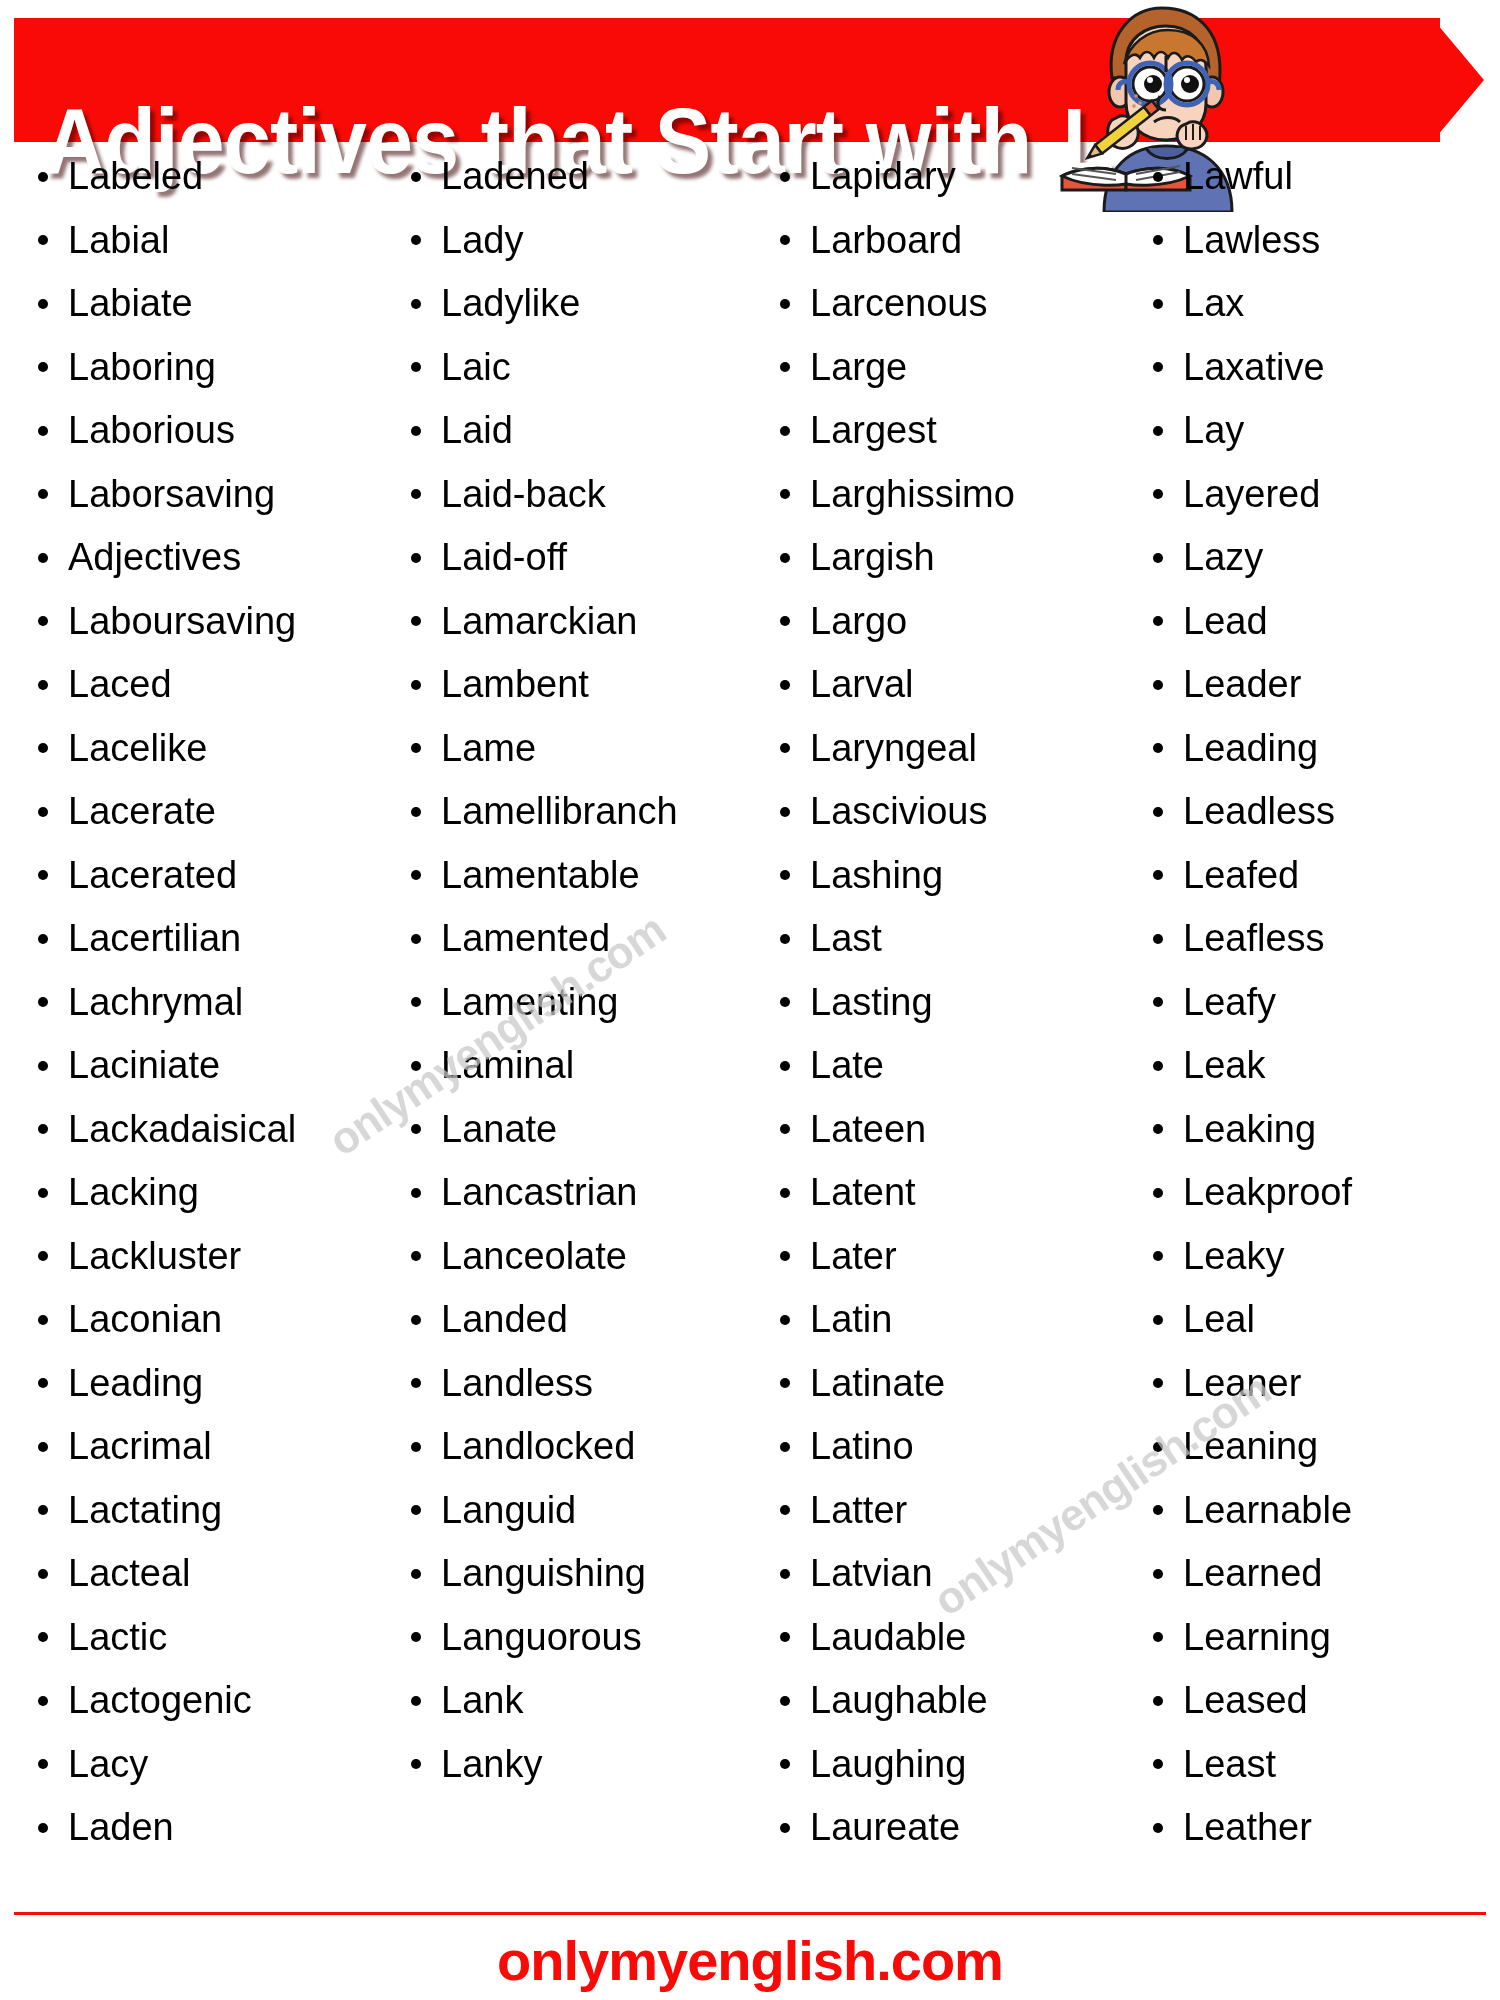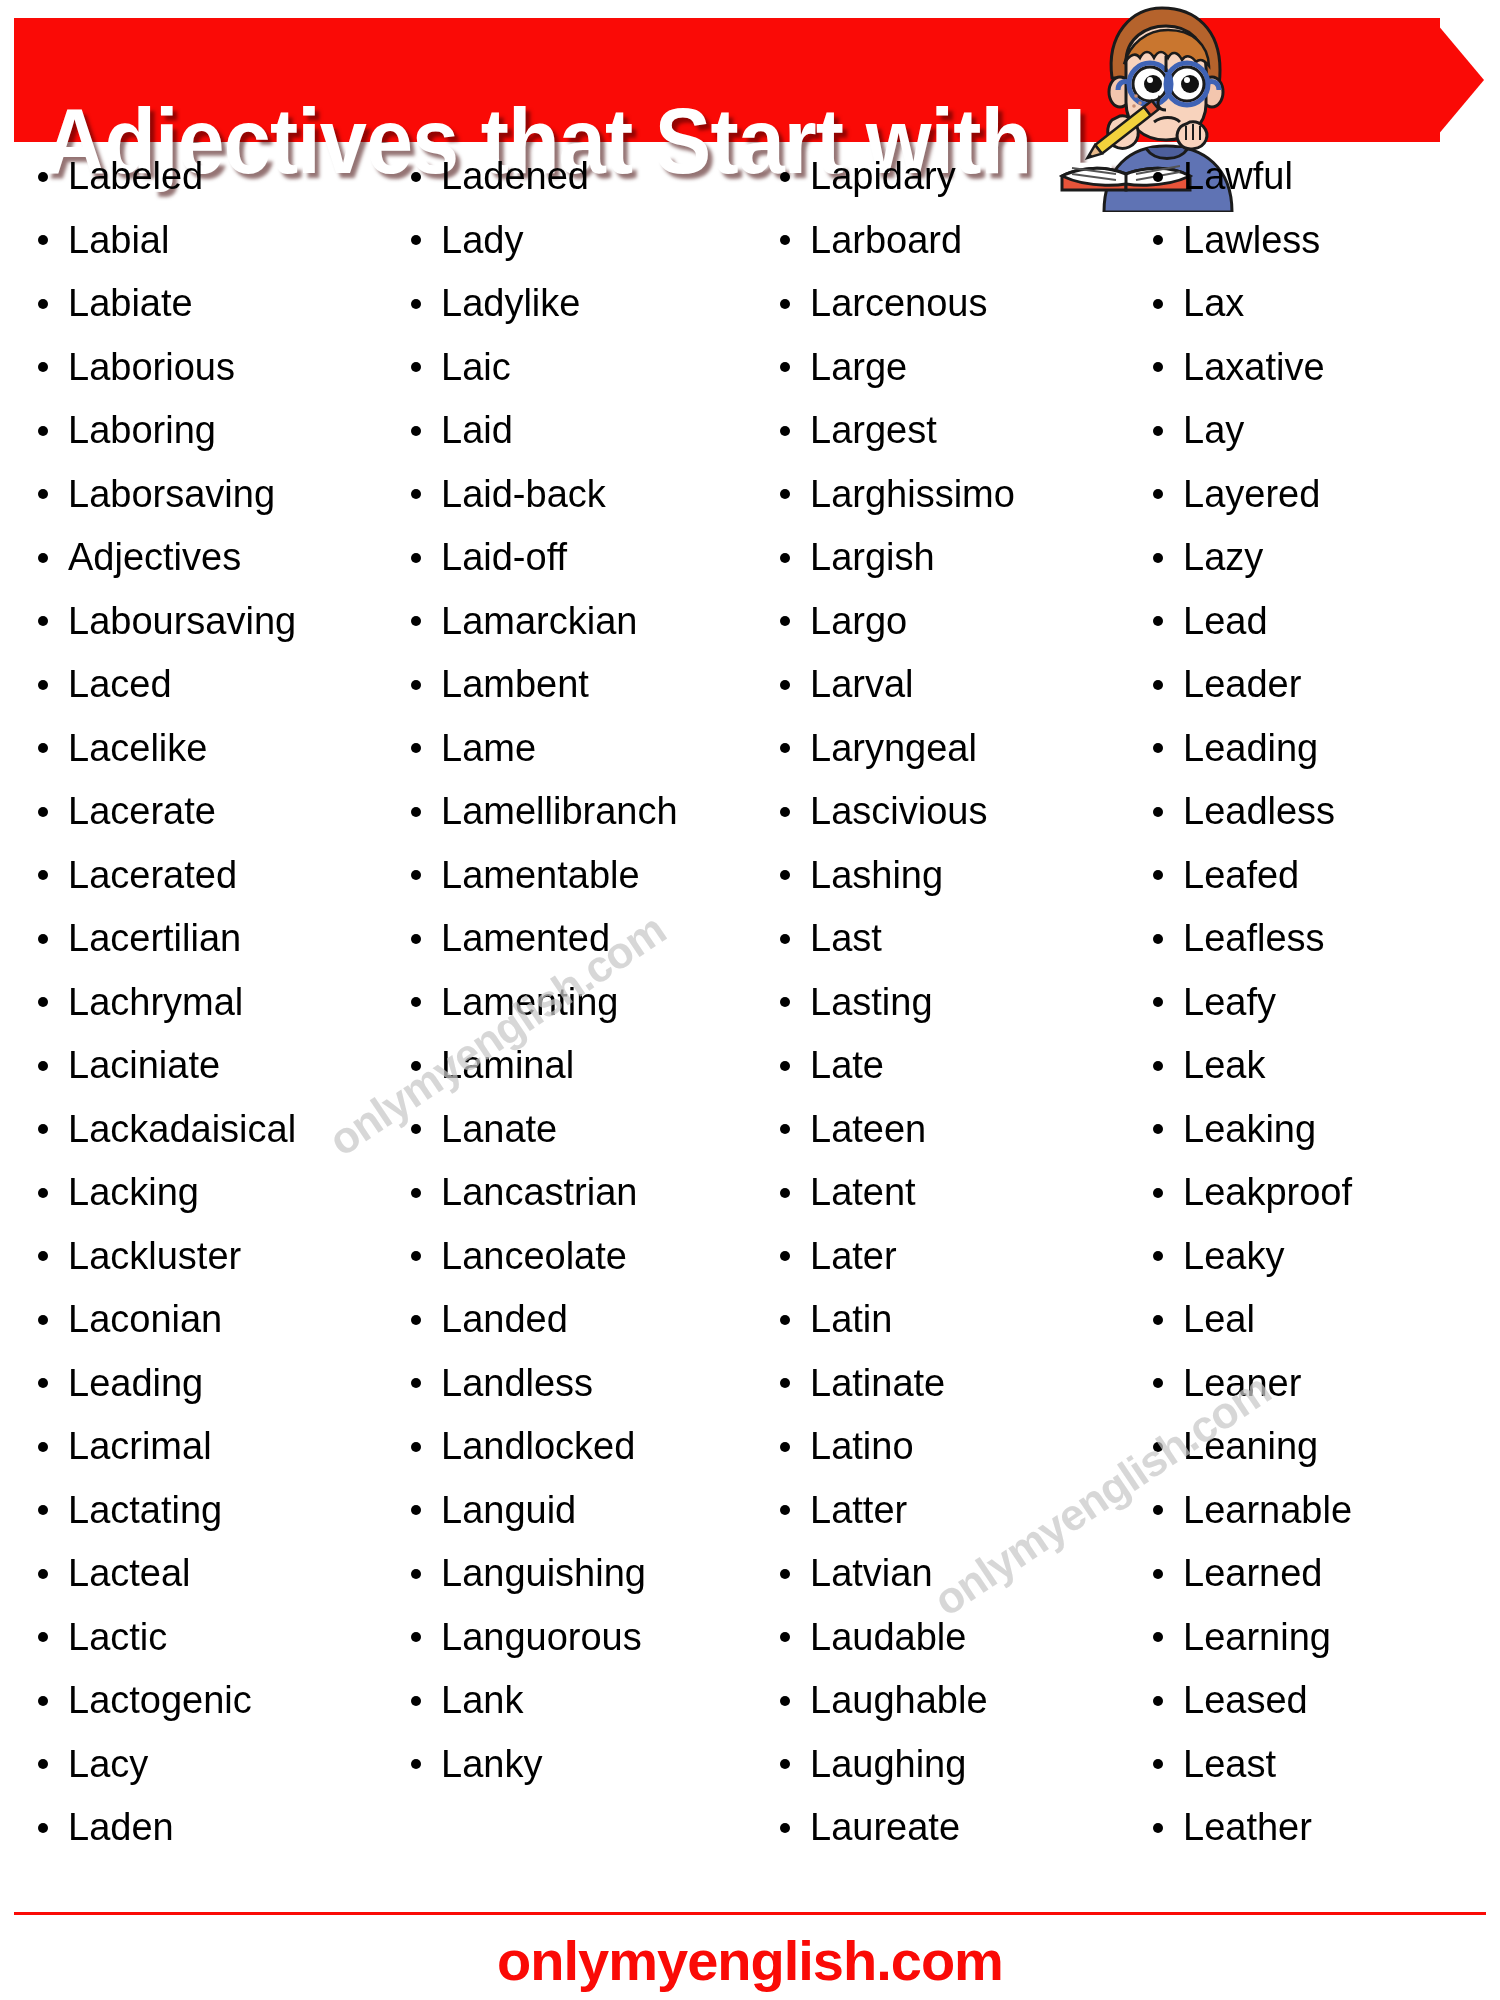--- a/index.html
+++ b/index.html
@@ -226,22 +226,22 @@
     </g>
   </svg>
 </div>
 
 <div class="columns">
   <div class="col">
     <ul class="word-list">
       <li>Labeled</li>
       <li>Labial</li>
       <li>Labiate</li>
+      <li>Laboring</li>
       <li>Laborious</li>
-      <li>Laboring</li>
       <li>Laborsaving</li>
       <li>Adjectives</li>
       <li>Laboursaving</li>
       <li>Laced</li>
       <li>Lacelike</li>
       <li>Lacerate</li>
       <li>Lacerated</li>
       <li>Lacertilian</li>
       <li>Lachrymal</li>
       <li>Laciniate</li>

